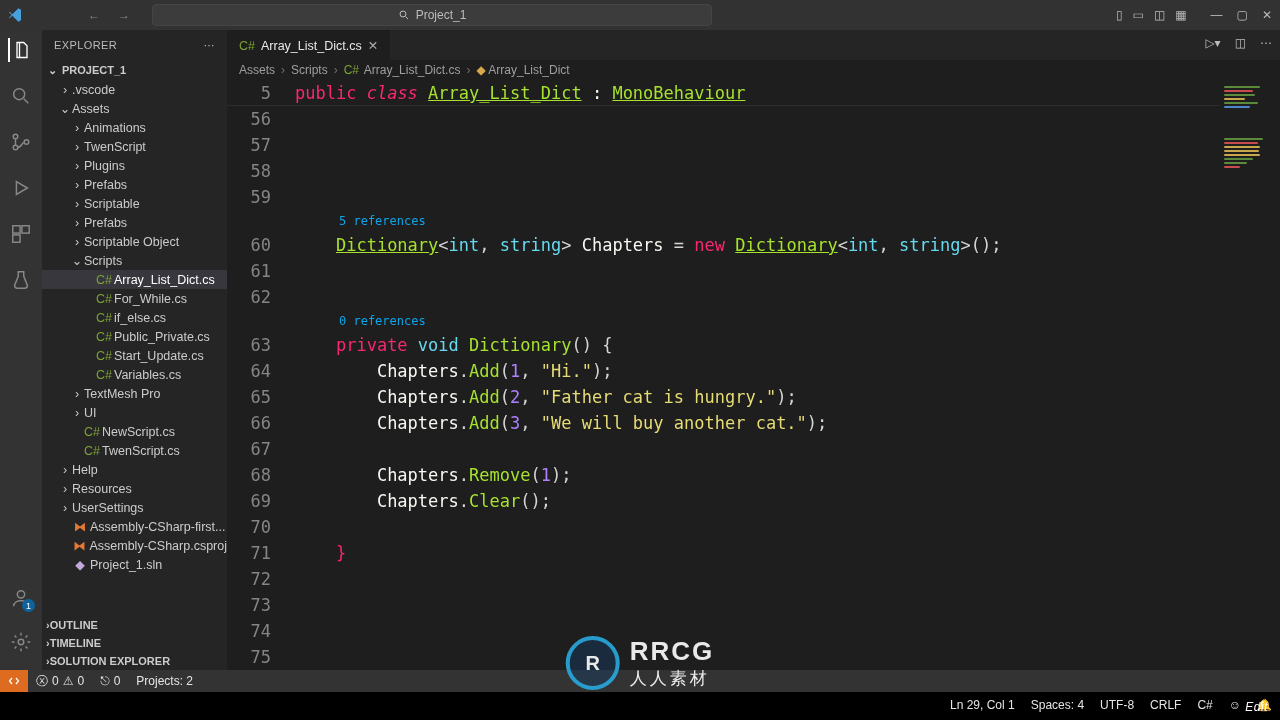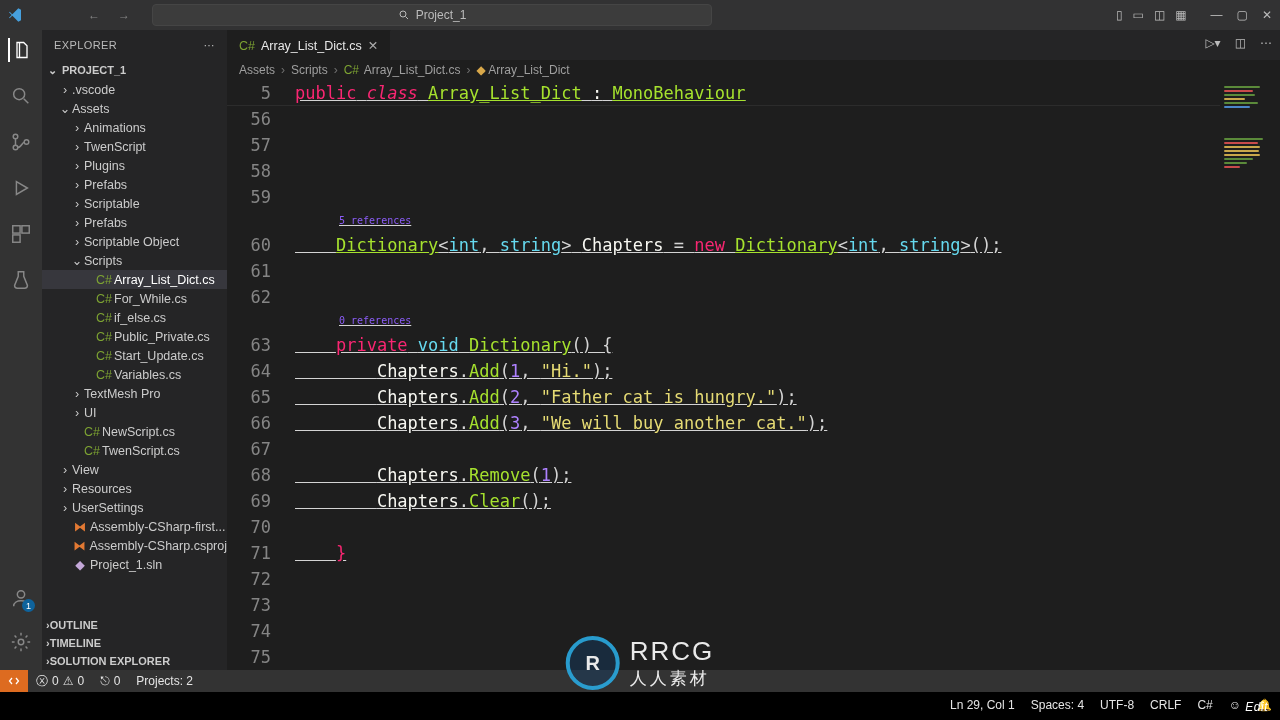--- a/index.html
+++ b/index.html
@@ -68,25 +68,25 @@
   .tabs{height:34px;background:#252526;display:flex;align-items:stretch;}
   .tab{display:flex;align-items:center;gap:6px;padding:0 12px;background:#1e1e1e;color:#e8e8e8;font-size:12.5px;border-right:1px solid #252526;border-top:1px solid #1e1e1e;}
   .tab .close{color:#aaa;}
   .editor-actions{position:absolute;right:8px;top:6px;display:flex;gap:14px;color:#bbb;}
   .breadcrumb{height:22px;display:flex;align-items:center;gap:6px;padding:0 12px;font-size:12px;color:#9f9f9f;}
   .breadcrumb .sep{color:#6f6f6f;}
   .breadcrumb .ico-cs{margin-right:2px;}
   
   .code-wrap{flex:1;display:flex;position:relative;font-family:Consolas,Menlo,monospace;font-size:17px;line-height:26px;}
   .gutter{width:60px;text-align:right;color:#858585;padding-right:16px;user-select:none;}
-  .code{flex:1;color:#d4d4d4;white-space:pre;padding-left:8px;position:relative;text-decoration:underline;}
+  .code{flex:1;color:#d4d4d4;white-space:pre;padding-left:8px;position:relative;}
   .sticky{position:absolute;top:0;left:0;right:0;height:26px;background:rgba(30,30,30,0.92);display:flex;border-bottom:1px solid rgba(100,100,100,.2);}
   .sticky .gutter{width:60px;}
   .line{height:26px;}
-  .codelens{color:#8b5cf6;font-size:10px;margin-left:44px;height:22px;line-height:22px;}
+  .codelens{color:#0ea5e9;font-size:12px;margin-left:44px;height:22px;line-height:22px;}
   .kw{color:#f92672;}    
   .kw2{color:#f92672;font-style:italic;} 
   .type{color:#a6e22e;text-decoration:underline;}   
   .prim{color:#66d9ef;}   
   .str{color:#e6db74;}
   .num{color:#ae81ff;}
   .fn{color:#a6e22e;}
   .ident{color:#f8f8f2;}
   .angle{color:#d4d4d4;}
   .minimap{position:absolute;top:0;right:0;width:60px;height:100%;background:#1e1e1e;padding:6px 4px;}
@@ -289,21 +289,21 @@
           <span class="ico ico-cs">C#</span>
           <span class="lbl">NewScript.cs</span>
         </div>
         <div class="row" style="padding-left: 28px;">
           <span class="chev"></span>
           <span class="ico ico-cs">C#</span>
           <span class="lbl">TwenScript.cs</span>
         </div>
         <div class="row" style="padding-left: 16px;">
           <span class="chev">›</span>
-          <span class="lbl">View</span>
+          <span class="lbl">Help</span>
         </div>
         <div class="row" style="padding-left: 16px;">
           <span class="chev">›</span>
           <span class="lbl">Resources</span>
         </div>
         <div class="row" style="padding-left: 16px;">
           <span class="chev">›</span>
           <span class="lbl">UserSettings</span>
         </div>
         <div class="row" style="padding-left: 16px;">
@@ -440,16 +440,16 @@
 
 <div class="below">
   <span class="watermark">Edit</span>
 </div>
 
 <div class="center-logo" style="bottom:30px">
   <div style="width:54px;height:54px;border:4px solid #2aa9e0;border-radius:50%;display:flex;align-items:center;justify-content:center;color:#fff;font-weight:bold;font-size:20px;background:rgba(20,60,100,.5)">
     <span>R</span>
   </div>
   <div style="display:flex;flex-direction:column;color:#fff">
-    <span style="font-size:26px;font-weight:normal;letter-spacing:2px">RRCG</span>
+    <span style="font-size:26px;font-weight:bold;letter-spacing:2px">RRCG</span>
     <span style="font-size:17px;letter-spacing:3px">人人素材</span>
   </div>
 </div>
 
 </body></html>

